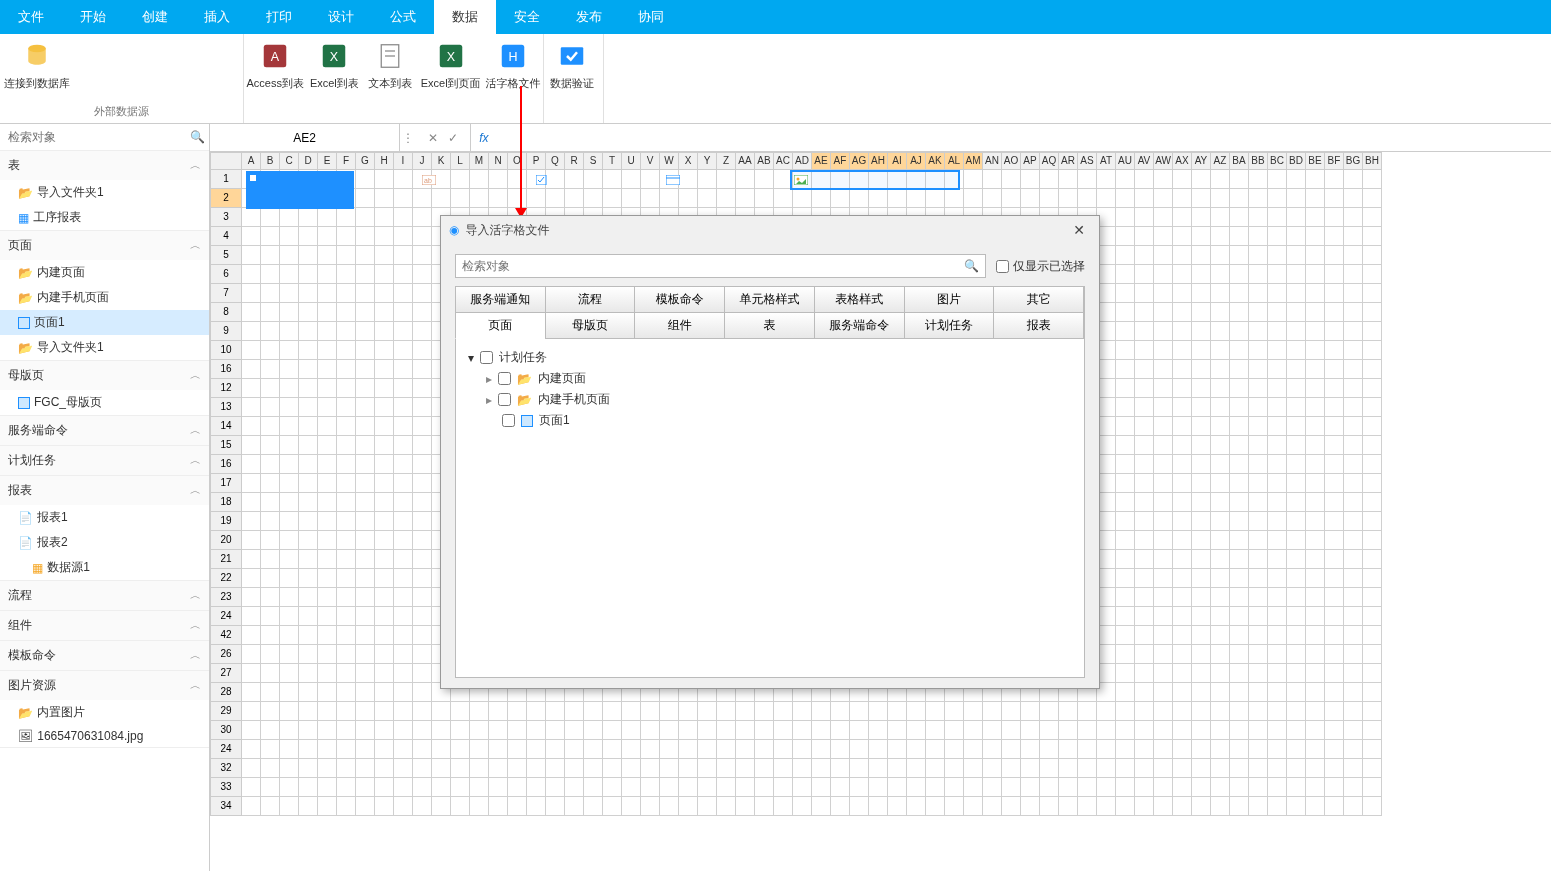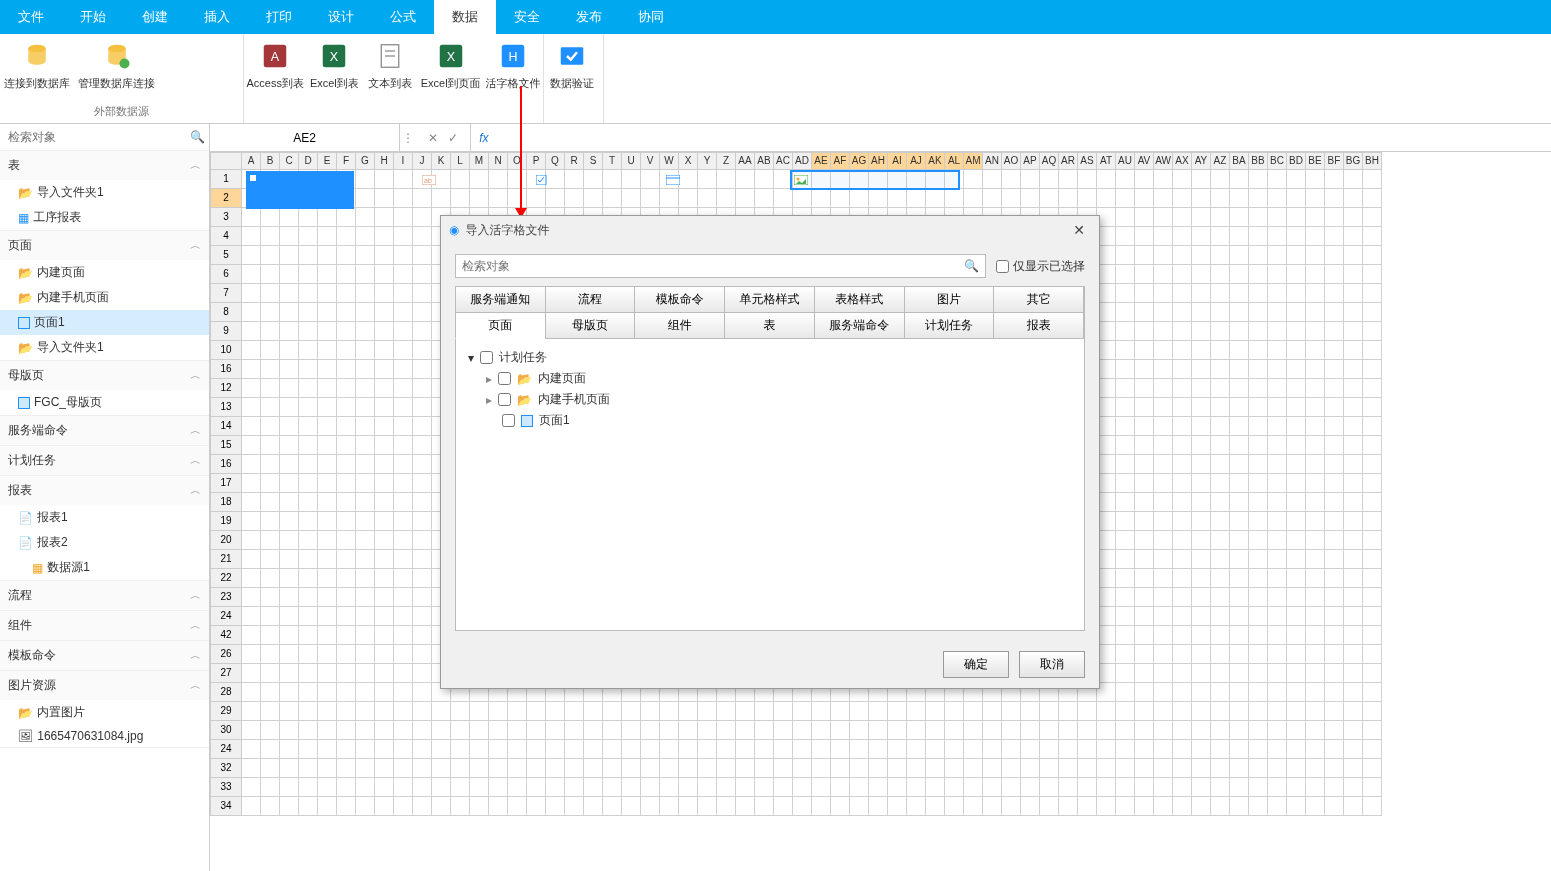--- a/index.html
+++ b/index.html
@@ -102,30 +102,20 @@
   <div class="ribbon-group" style="width:244px">
     <div class="ribbon-buttons">
       <div class="ribbon-btn">
         <div class="icon">
             <svg class="svg-ico" viewBox="0 0 24 24">
               <ellipse cx="12" cy="6" rx="7" ry="3" fill="#f5c040"></ellipse>
               <path d="M5 6v10c0 1.7 3.1 3 7 3s7-1.3 7-3V6" fill="#f5c040" opacity="0.8"></path>
             </svg>
           </div>
         <span class="label">连接到数据库</span>
-      </div>
-      <div class="ribbon-btn">
-        <div class="icon">
-            <svg class="svg-ico" viewBox="0 0 24 24">
-              <ellipse cx="12" cy="6" rx="7" ry="3" fill="#f5c040"></ellipse>
-              <path d="M5 6v10c0 1.7 3.1 3 7 3s7-1.3 7-3V6" fill="#f5c040" opacity="0.8"></path>
-              <circle cx="18" cy="18" r="4" fill="#4caf50"></circle>
-            </svg>
-          </div>
-        <span class="label">管理数据库连接</span>
       </div>
     </div>
     <div class="ribbon-group-label">外部数据源</div>
   </div>
 
   <div class="ribbon-group" style="width:300px">
     <div class="ribbon-buttons">
       <div class="ribbon-btn">
         <div class="icon">
             <svg class="svg-ico" viewBox="0 0 24 24">
@@ -2623,17 +2613,13 @@
           </div>
         <div class="trow ind1">
             <span style="width:10px;display:inline-block"></span>
             <input type="checkbox" style="">
             <span class="page-icon"></span>
             <span>页面1</span>
           </div>
       </div>
     </div>
   </div>
-  <div class="dialog-buttons">
-    <button class="dlg-btn">确定</button>
-    <button class="dlg-btn primary">取消</button>
-  </div>
 </div>
 
 </body></html>

